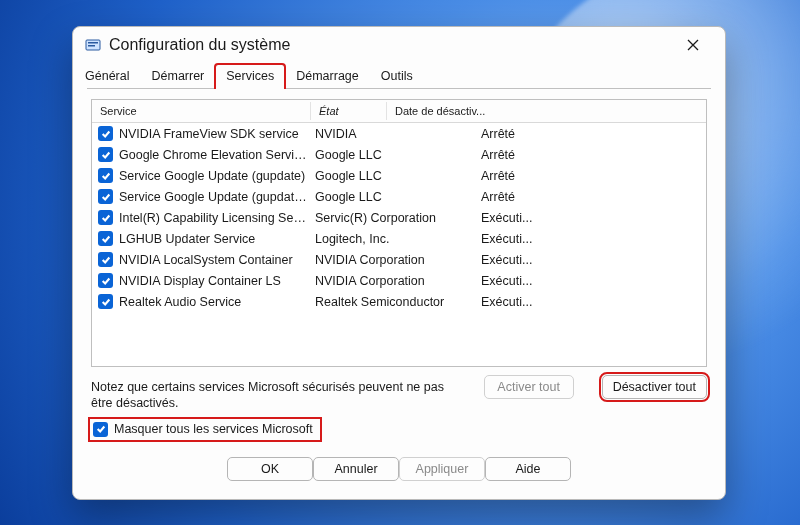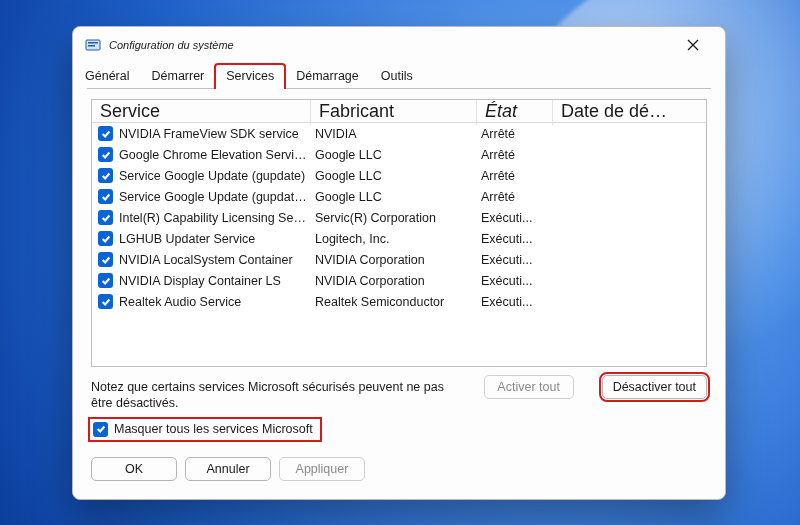--- a/index.html
+++ b/index.html
@@ -50,22 +50,21 @@
     align-items: center;
     padding: 0 10px 0 12px;
   }
   .titlebar .sysicon {
     width: 16px;
     height: 16px;
     margin-right: 8px;
   }
   .titlebar .title {
     flex: 1;
-    font-size: 11px;
-    font-style: italic;
+    font-size: 16px;
   }
   .close-btn {
     width: 44px;
     height: 30px;
     display:flex;
     align-items:center;
     justify-content:center;
     border-radius:4px;
   }
   .close-btn svg { width:12px; height:12px; stroke:#1a1a1a; stroke-width:1.3; }
@@ -121,21 +120,21 @@
     display:flex;
     flex-direction:column;
     overflow:hidden;
   }
   .lv-header {
     display:flex;
     border-bottom:1px solid #d9d9d9;
     background:#fdfdfd;
     height:23px;
     align-items:center;
-    font-size:18px;
+    font-size:11px;
   }
   .lv-header .col {
     padding: 3px 8px;
     border-right:1px solid #e3e3e3;
     white-space:nowrap;
     overflow:hidden;
     text-overflow:ellipsis;
   }
   .lv-rows { overflow:hidden; }
   .lv-row {
@@ -220,22 +219,21 @@
     height:15px;
     border-radius:3px;
     background:#0a64d6;
     display:flex;
     align-items:center;
     justify-content:center;
   }
   .hide-ms-row .checkbox svg { width:10px; height:10px; stroke:#fff; stroke-width:2.5; fill:none; }
   .footer-btns{
     display:flex;
-    justify-content:flex-start;
-    gap:8px;
+    justify-content:center;
     margin-top:18px;
   }
   .footer-btns .btn { min-width:86px; height:24px; }
 </style>
 </head>
 <body>
 
 <div class="desktop">
   <div class="window">
 
@@ -261,21 +259,20 @@
       <div class="tab active highlight"><span>Services</span></div>
       <div class="tab"><span>Démarrage</span></div>
       <div class="tab"><span>Outils</span></div>
     </div>
 
     <div class="client">
 
       <div class="listview">
         <div class="lv-header">
           <div class="col col-service"><span>Service</span></div>
-          <div class="col col-fab"><span>Fabricant</span></div>
           <div class="col col-etat"><span>État</span></div>
           <div class="col col-date" style="border-right:none"><span>Date de désactiv...</span></div>
         </div>
         <div class="lv-rows" id="lv-rows">
             <div class="lv-row">
               <span class="checkbox">
                 <svg viewBox="0 0 12 12">
                   <path d="M2 6 L5 9 L10 3"></path>
                 </svg>
               </span>
@@ -397,17 +394,20 @@
       <div class="footer-btns">
         <div class="btn">
             <span>OK</span>
           </div>
         <div class="btn">
             <span>Annuler</span>
           </div>
         <div class="btn disabled">
             <span>Appliquer</span>
           </div>
+        <div class="btn">
+            <span>Aide</span>
+          </div>
       </div>
 
     </div>
   </div>
 </div>
 
 </body></html>

